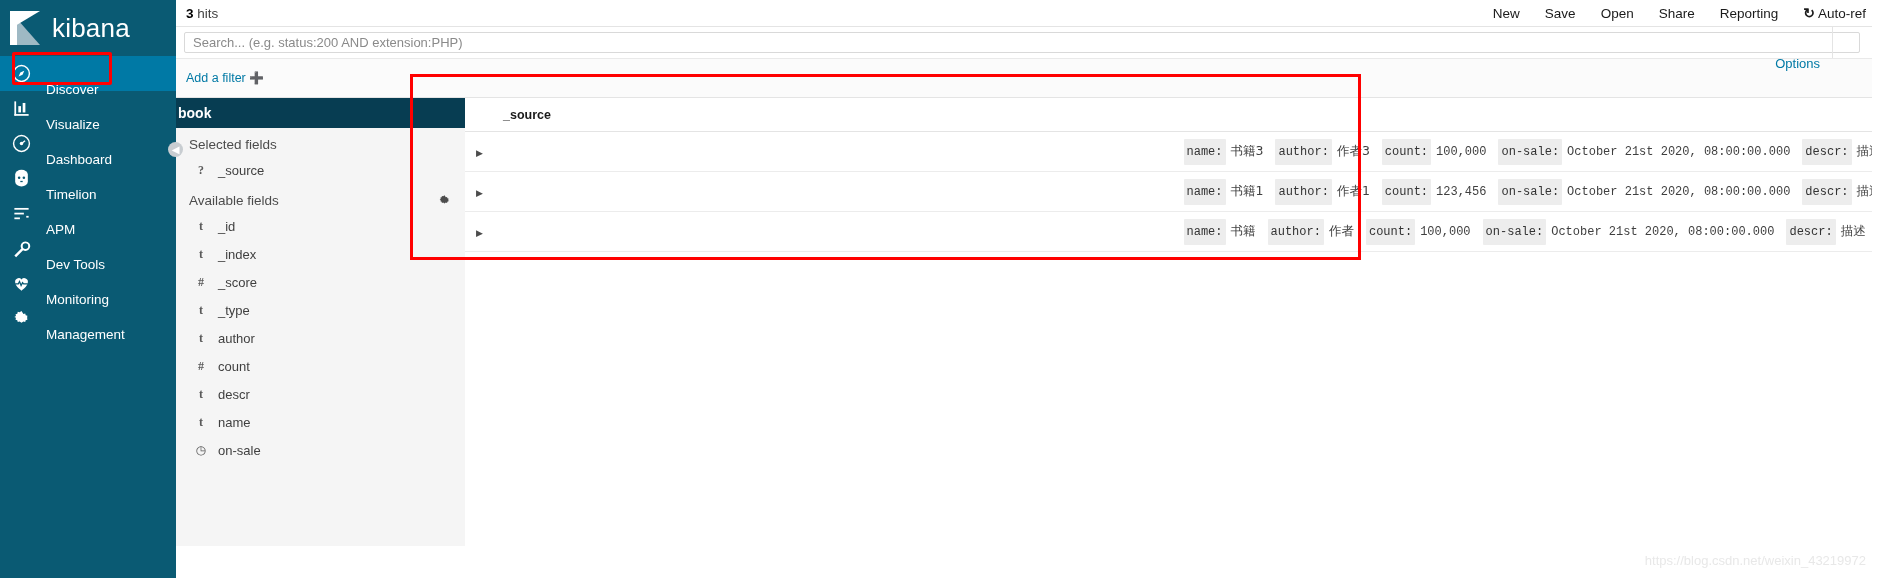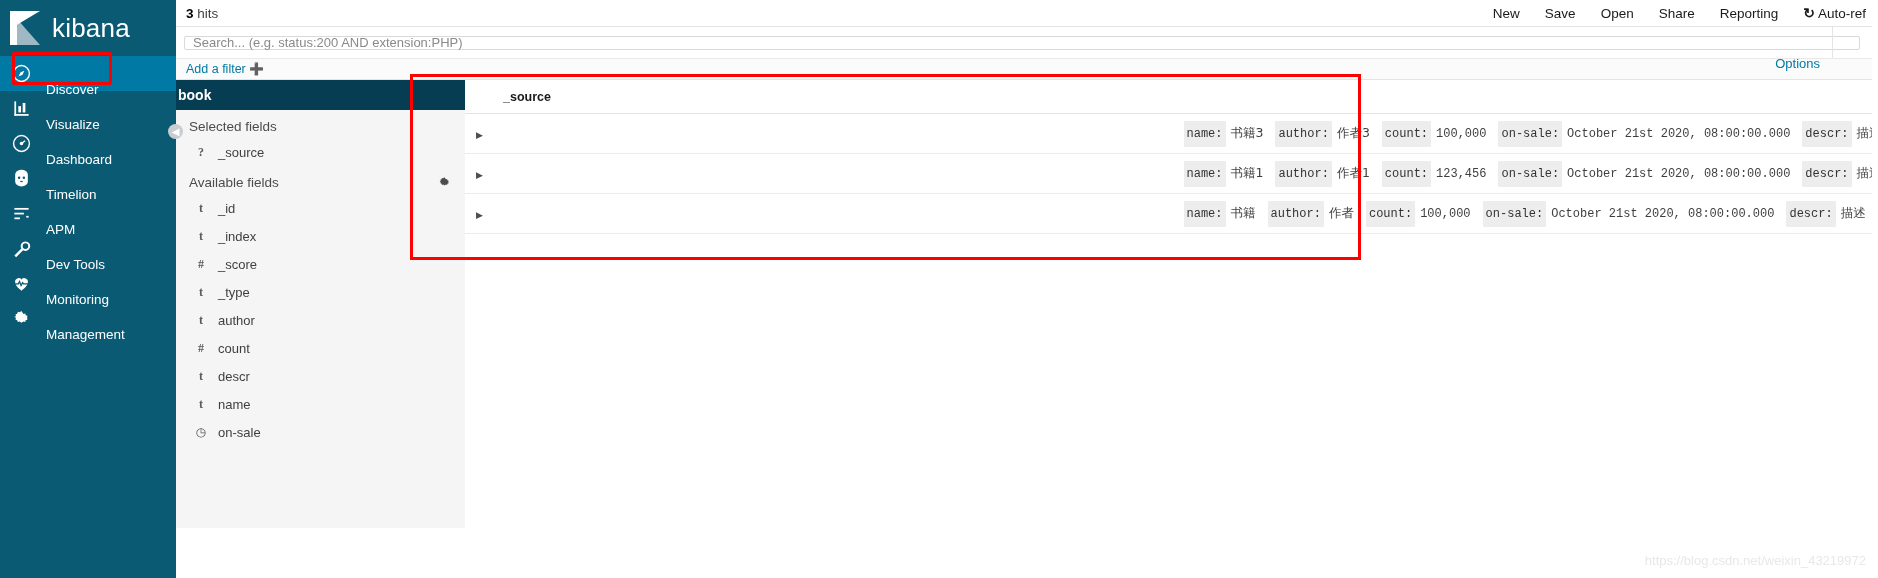--- a/index.html
+++ b/index.html
@@ -137,21 +137,21 @@
   .queryrow {
     height: 31px;
     display: flex;
     align-items: center;
     padding: 0 8px;
     position: relative;
     background: #ffffff;
   }
   .searchbox {
     flex: 1 1 auto;
-    height: 14px;
+    height: 21px;
     border: 1px solid #d9d9d9;
     border-radius: 2px;
     background: #fff;
     display: flex;
     align-items: center;
     padding: 0 8px;
     font-size: 13px;
     color: #8a8a8a;
     margin-right: 10px;
   }
@@ -165,21 +165,21 @@
   }
   .queryrow-end {
     position: absolute;
     right: 0; top: 0;
     width: 46px; height: 31px;
     border-left: 1px solid #e4e4e4;
   }
 
   
   .filterrow {
-    height: 22px;
+    height: 40px;
     border-top: 1px solid #e9e9e9;
     border-bottom: 1px solid #e4e4e4;
     background: #fbfbfb;
     display: flex;
     align-items: center;
     padding-left: 10px;
   }
   .addfilter {
     font-size: 12.5px;
     color: #0079a5;

